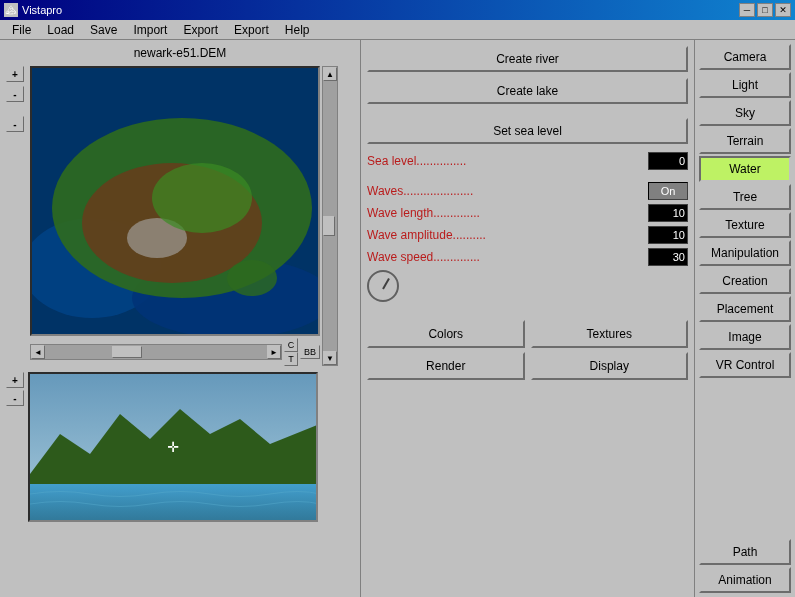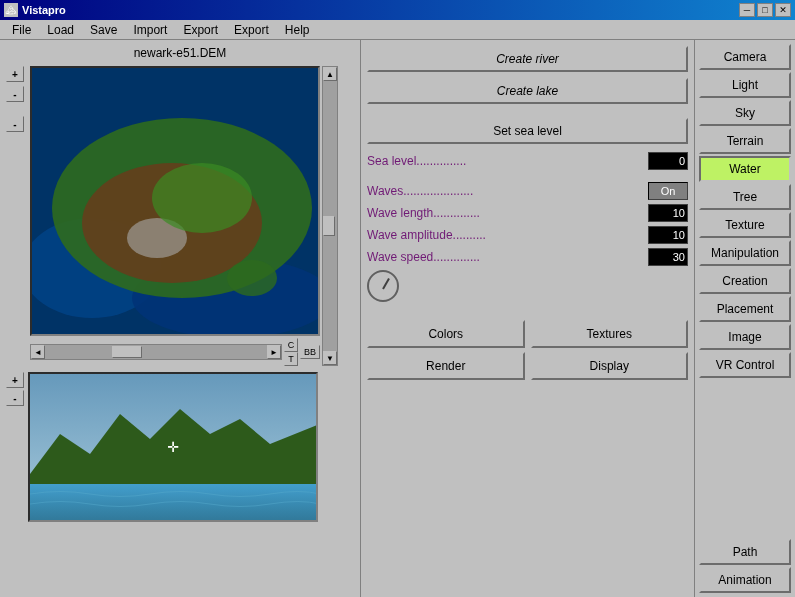--- a/index.html
+++ b/index.html
@@ -31,21 +31,21 @@
       width: 14px;
       height: 14px;
       background: #c0c0c0;
       display: flex;
       align-items: center;
       justify-content: center;
       font-size: 9px;
     }
     .title-text {
       font-size: 11px;
-      font-weight: bold;
+      font-weight: normal;
     }
     .title-buttons {
       display: flex;
       gap: 2px;
     }
     .title-btn {
       width: 16px;
       height: 14px;
       background: #c0c0c0;
       border: 1px solid #808080;
@@ -290,21 +290,20 @@
     .btn-standard {
       display: block;
       width: 100%;
       background: #c0c0c0;
       border: 2px outset #c0c0c0;
       padding: 4px;
       font-size: 12px;
       text-align: center;
       cursor: pointer;
       margin-bottom: 6px;
-      font-style: italic;
     }
 
     .set-sea-level-btn {
       width: 100%;
       background: #c0c0c0;
       border: 2px outset #c0c0c0;
       padding: 4px;
       font-size: 12px;
       text-align: center;
       cursor: pointer;
@@ -313,21 +312,21 @@
 
     .field-row {
       display: flex;
       align-items: center;
       margin-bottom: 4px;
     }
 
     .field-label {
       font-size: 12px;
       flex: 1;
-      color: #701a75;
+      color: #b91c1c;
     }
 
     .field-value {
       width: 40px;
       height: 18px;
       background: black;
       color: white;
       font-size: 11px;
       text-align: right;
       padding-right: 2px;

